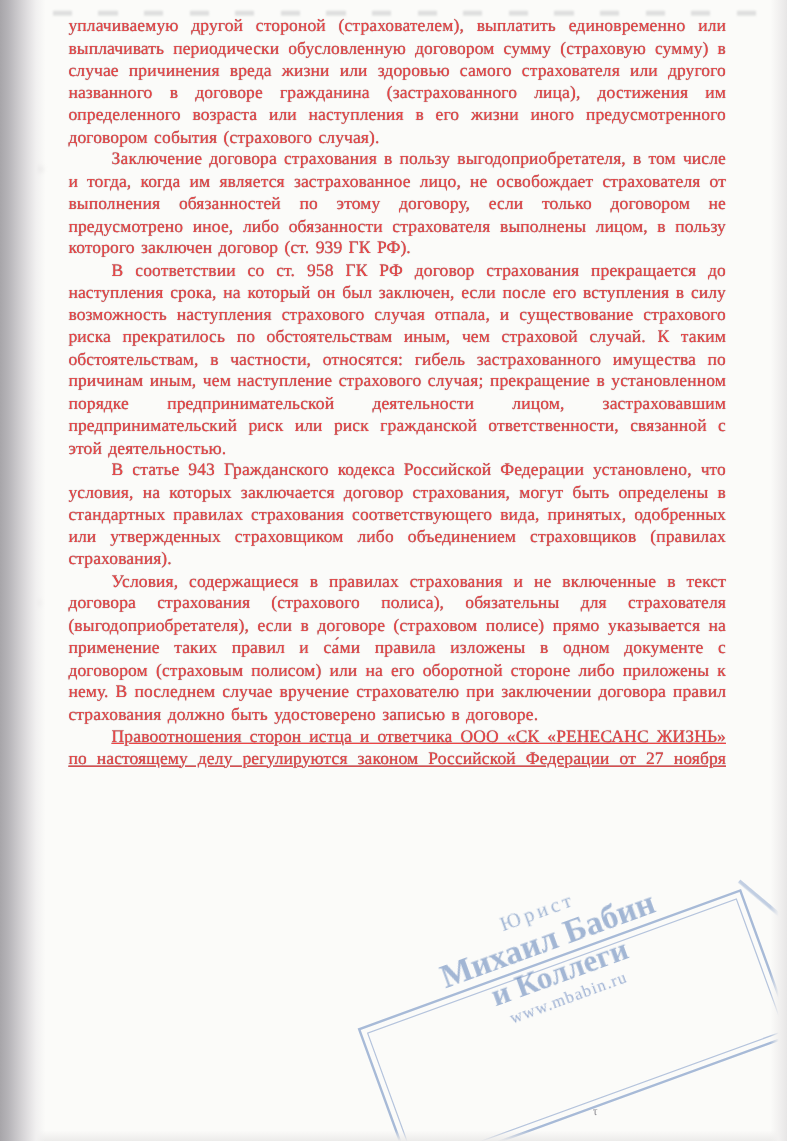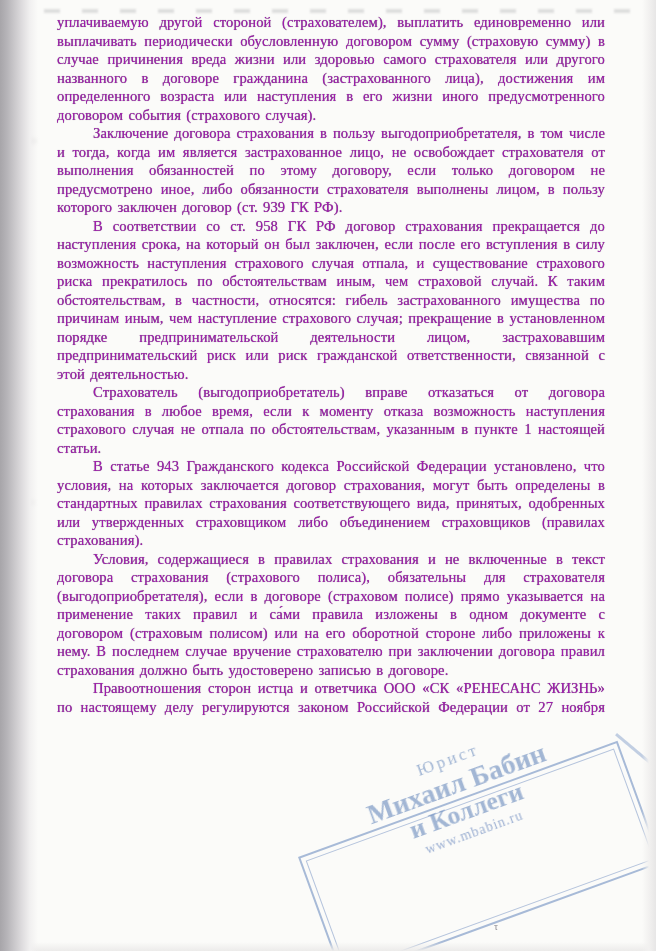--- a/index.html
+++ b/index.html
@@ -30,27 +30,27 @@
   .smudge.s1{left:22px;top:138px;width:14px;height:6px;}
   .smudge.s2{left:18px;top:342px;width:12px;height:5px;}
   .smudge.s3{left:24px;top:500px;width:10px;height:5px;}
   .mark-bottom{
     position:absolute;left:494px;top:921px;width:7px;height:9px;z-index:2;
     color:#8e8d93;font-size:10px;filter:blur(.4px);
   }
   
   .textblock{
     position:absolute;left:57px;top:13px;width:548px;z-index:3;
-    font-size:14.6px;line-height:18.5px;color:#a21caf;
+    font-size:14.6px;line-height:18.5px;color:#ef4444;
     text-align:justify;word-spacing:1.5px;letter-spacing:.1px;
     text-shadow:0 0 .7px rgba(62,64,73,.85);
   }
   .textblock p{margin:0;padding:0;text-indent:36px;}
   .textblock p.noindent{text-indent:0;}
-  .textblock p.jlast{text-align-last:justify;}
+  .textblock p.jlast{text-align-last:justify;text-decoration:underline;}
   
   .stamp-frame{
     position:absolute;left:310px;top:795px;width:336px;height:126px;z-index:2;
     transform:rotate(-20deg);
     border:2px solid rgba(122,150,197,.65);
     pointer-events:none;
   }
   .stamp-frame .inner{
     position:absolute;inset:4px;border:1.5px solid rgba(122,150,197,.55);
   }
@@ -90,17 +90,16 @@
   <div class="t1">Юрист</div>
   <div class="t2">Михаил Бабин</div>
   <div class="t3">и Коллеги</div>
   <div class="t4">www.mbabin.ru</div>
 </div>
 
 <div class="textblock">
     <p class="noindent">уплачиваемую другой стороной (страхователем), выплатить единовременно или выплачивать периодически обусловленную договором сумму (страховую сумму) в случае причинения вреда жизни или здоровью самого страхователя или другого названного в договоре гражданина (застрахованного лица), достижения им определенного возраста или наступления в его жизни иного предусмотренного договором события (страхового случая).</p>
     <p>Заключение договора страхования в пользу выгодоприобретателя, в том числе и тогда, когда им является застрахованное лицо, не освобождает страхователя от выполнения обязанностей по этому договору, если только договором не предусмотрено иное, либо обязанности страхователя выполнены лицом, в пользу которого заключен договор (ст. 939 ГК РФ).</p>
     <p>В соответствии со ст. 958 ГК РФ договор страхования прекращается до наступления срока, на который он был заключен, если после его вступления в силу возможность наступления страхового случая отпала, и существование страхового риска прекратилось по обстоятельствам иным, чем страховой случай. К таким обстоятельствам, в частности, относятся: гибель застрахованного имущества по причинам иным, чем наступление страхового случая; прекращение в установленном порядке предпринимательской деятельности лицом, застраховавшим предпринимательский риск или риск гражданской ответственности, связанной с этой деятельностью.</p>
-    <p>Страхователь (выгодоприобретатель) вправе отказаться от договора страхования в любое время, если к моменту отказа возможность наступления страхового случая не отпала по обстоятельствам, указанным в пункте 1 настоящей статьи.</p>
     <p>В статье 943 Гражданского кодекса Российской Федерации установлено, что условия, на которых заключается договор страхования, могут быть определены в стандартных правилах страхования соответствующего вида, принятых, одобренных или утвержденных страховщиком либо объединением страховщиков (правилах страхования).</p>
     <p>Условия, содержащиеся в правилах страхования и не включенные в текст договора страхования (страхового полиса), обязательны для страхователя (выгодоприобретателя), если в договоре (страховом полисе) прямо указывается на применение таких правил и са́ми правила изложены в одном документе с договором (страховым полисом) или на его оборотной стороне либо приложены к нему. В последнем случае вручение страхователю при заключении договора правил страхования должно быть удостоверено записью в договоре.</p>
     <p class="jlast">Правоотношения сторон истца и ответчика ООО «СК «РЕНЕСАНС ЖИЗНЬ» по настоящему делу регулируются законом Российской Федерации от 27 ноября</p>
   </div>
 
 </body></html>

